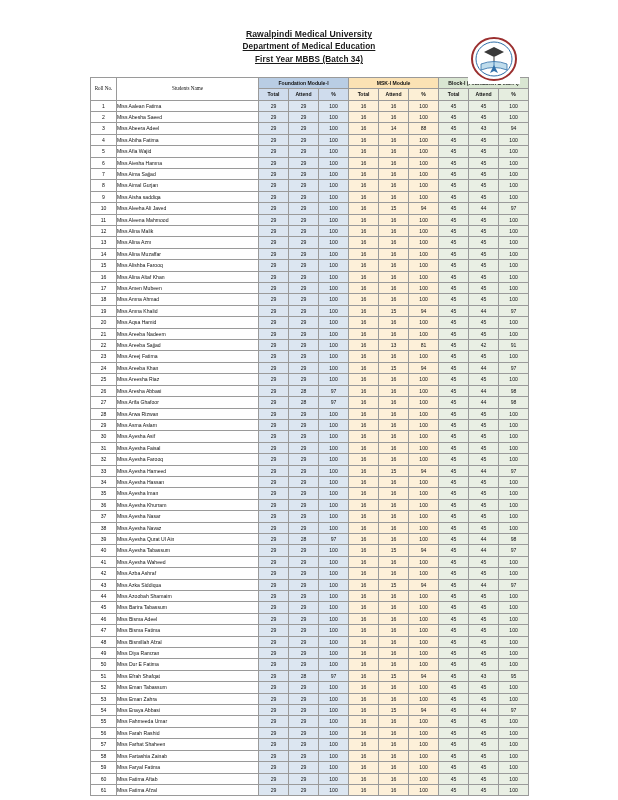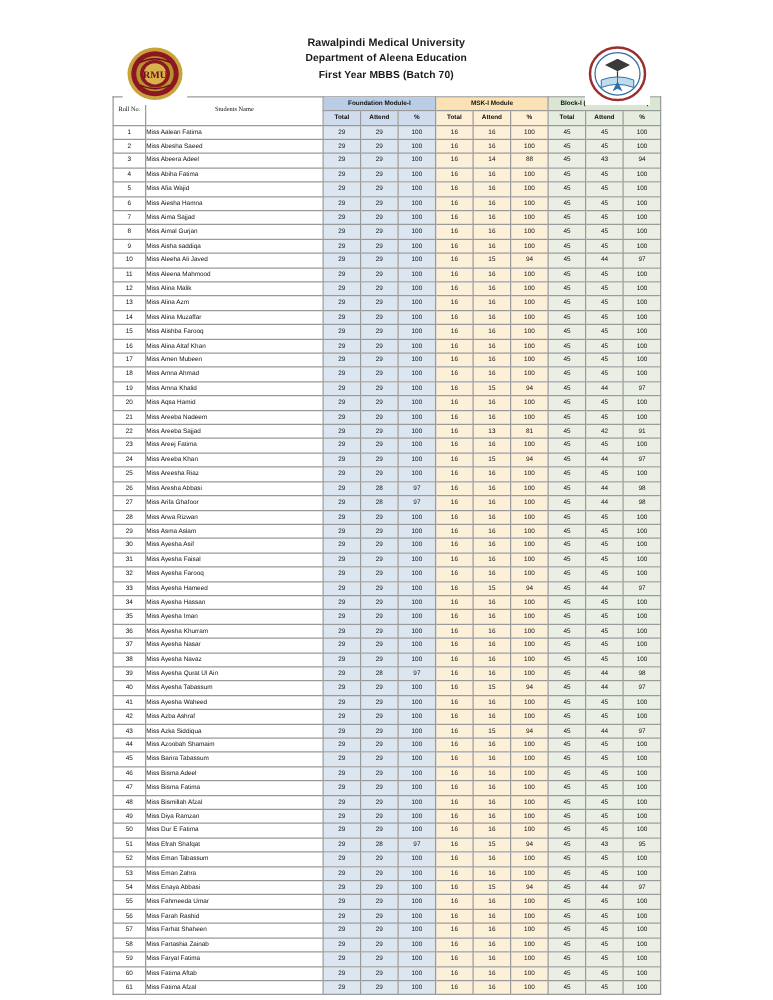--- a/index.html
+++ b/index.html
@@ -33,20 +33,21 @@
   .title-block {
     margin: 0 auto;
     width: 420px;
     line-height: 1.55;
   }
   .title-block div {
     font-family: "Liberation Sans", sans-serif;
     font-weight: bold;
     color: #1a1a1a;
     letter-spacing: .1px;
+    text-decoration: underline;
   }
   .t1 { font-size: 8.6px; }
   .t2 { font-size: 8.2px; }
   .t3 { font-size: 8.2px; }
   .t4 { font-size: 8.2px; }
 
   
   .table-wrap {
     margin: 4px auto 0 auto;
     width: 438px;
@@ -107,51 +108,38 @@
   col.w-name  { width: 142px; }
   col.w-num   { width: 30px; }
 </style>
 </head>
 <body>
 
 <div id="page">
 
   <div class="doc-header">
 
-    <div class="logo left">
-      <svg width="52" height="50" viewBox="0 0 52 50">
-        <rect x="0" y="0" width="52" height="50" fill="#ffffff"></rect>
-        <ellipse cx="26" cy="25" rx="22" ry="21" fill="#caa23c"></ellipse>
-        <ellipse cx="26" cy="25" rx="19" ry="18" fill="#8c1622"></ellipse>
-        <ellipse cx="26" cy="25" rx="15" ry="14" fill="#b8912f"></ellipse>
-        <ellipse cx="26" cy="25" rx="12" ry="11" fill="#8c1622"></ellipse>
-        <ellipse cx="26" cy="25" rx="9" ry="8.5" fill="#d9b24d"></ellipse>
-        <text x="26" y="28.5" font-family="Liberation Serif, serif" font-size="8" font-weight="bold" fill="#6d0f1a" text-anchor="middle">RMU</text>
-        <path d="M14 16 Q26 10 38 16" stroke="#6d0f1a" stroke-width="1" fill="none"></path>
-        <path d="M14 34 Q26 40 38 34" stroke="#6d0f1a" stroke-width="1" fill="none"></path>
-      </svg>
-    </div>
 
     <div class="logo right">
       <svg width="52" height="50" viewBox="0 0 52 50">
         <rect x="0" y="0" width="52" height="50" fill="#ffffff"></rect>
         <ellipse cx="26" cy="25" rx="22" ry="21" fill="#ffffff" stroke="#9b2f2f" stroke-width="2"></ellipse>
         <ellipse cx="26" cy="25" rx="18" ry="17" fill="#ffffff" stroke="#2f6fa8" stroke-width="1"></ellipse>
         <path d="M16 18 L26 13 L36 18 L26 23 Z" fill="#3a3a3a"></path>
         <path d="M26 23 L26 28" stroke="#3a3a3a" stroke-width="1"></path>
         <path d="M13 30 Q26 25 39 30 L39 36 Q26 31 13 36 Z" fill="#bfdcec" stroke="#2f6fa8" stroke-width="0.8"></path>
         <path d="M26 27.5 L26 35.5" stroke="#2f6fa8" stroke-width="0.8"></path>
         <path d="M26 31 L22 39 L26 37 L30 39 Z" fill="#2f6fa8"></path>
       </svg>
     </div>
 
     <div class="title-block">
       <div class="t1">Rawalpindi Medical University</div>
-      <div class="t2">Department of Aleena Education</div>
-      <div class="t4">First Year MBBS (Batch 70)</div>
+      <div class="t2">Department of Medical Education</div>
+      <div class="t4">First Year MBBS (Batch 34)</div>
     </div>
   </div>
 
   <div class="table-wrap">
     <table class="att">
       <colgroup>
         <col class="w-roll">
           <col class="w-name">
         <col class="w-num">
           <col class="w-num">

